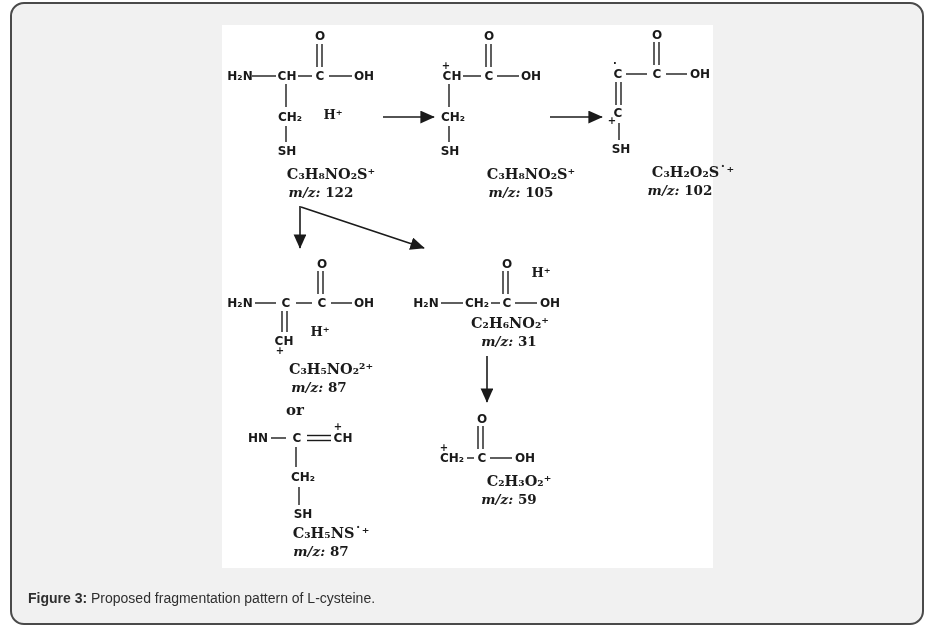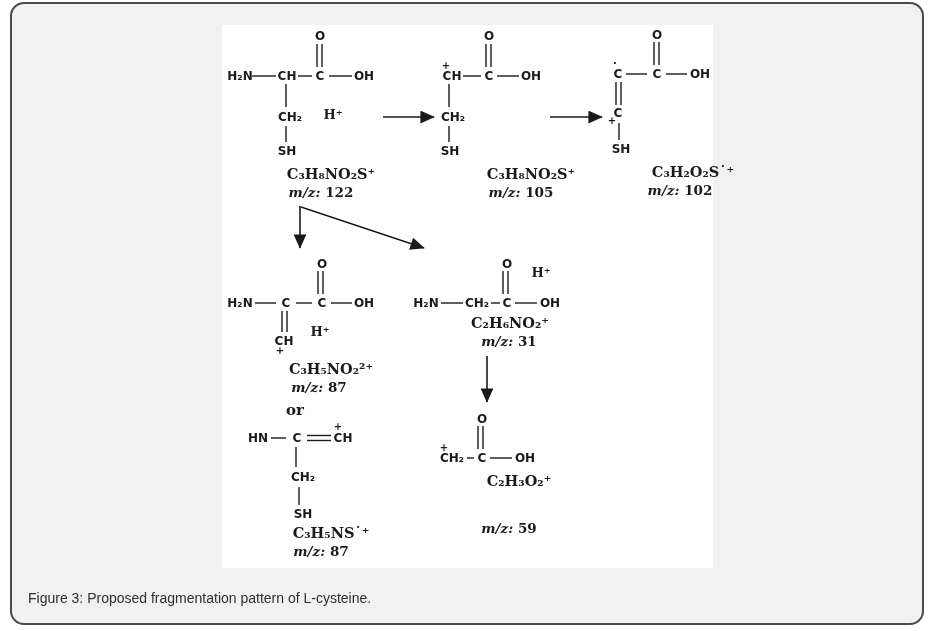--- a/index.html
+++ b/index.html
@@ -17,21 +17,21 @@
           font-weight:bold;font-size:13px;line-height:1;}
   .formula{position:absolute;transform:translate(-50%,-50%);font-family:"DejaVu Serif","Liberation Serif",serif;
            font-size:14.5px;font-weight:bold;white-space:nowrap;line-height:1;margin-left:34px;}
   .mz{position:absolute;transform:translate(-50%,-50%);font-family:"DejaVu Serif","Liberation Serif",serif;
       font-size:13.5px;font-weight:bold;white-space:nowrap;line-height:1;}
   .mz .mzl{font-style:italic;margin-left:48px;}
   .or-label{position:absolute;transform:translate(-50%,-50%);font-family:"DejaVu Serif","Liberation Serif",serif;
             font-weight:bold;font-size:15px;line-height:1;}
   .caption{position:absolute;left:28px;top:590px;font-size:14px;color:#2f2f2f;
            font-family:"Liberation Sans",sans-serif;}
-  .caption b{font-weight:normal;}
+  .caption b{font-weight:bold;}
 </style>
 </head>
 <body>
 
 <div class="stage">
   <div class="figure-card"></div>
   <div class="figure-panel"></div>
 
   <svg class="bond-layer" width="930" height="631" viewBox="0 0 930 631" xmlns="http://www.w3.org/2000/svg">
     <defs>
@@ -165,18 +165,18 @@
   <span class="proton" style="left:541px;top:272px">H⁺</span>
   <span class="formula" style="left:476px;top:323px">C₂H₆NO₂⁺</span>
   <span class="mz" style="left:485px;top:342px"><span class="mzl">m/z:</span>&nbsp;<span>31</span></span>
 
   <span class="charge" style="left:444px;top:448px">+</span>
   <span class="atom" style="left:452px;top:458px">CH₂</span>
   <span class="atom" style="left:482px;top:458px">C</span>
   <span class="atom" style="left:525px;top:458px">OH</span>
   <span class="atom" style="left:482px;top:419px">O</span>
   <span class="formula" style="left:485px;top:481px">C₂H₃O₂⁺</span>
-  <span class="mz" style="left:485px;top:529px"><span class="mzl">m/z:</span>&nbsp;<span>59</span></span>
+  <span class="mz" style="left:485px;top:500px"><span class="mzl">m/z:</span>&nbsp;<span>59</span></span>
 
   <div class="caption">
     <b>Figure 3:</b><span> Proposed fragmentation pattern of L-cysteine.</span>
   </div>
 </div>
 
 </body></html>

